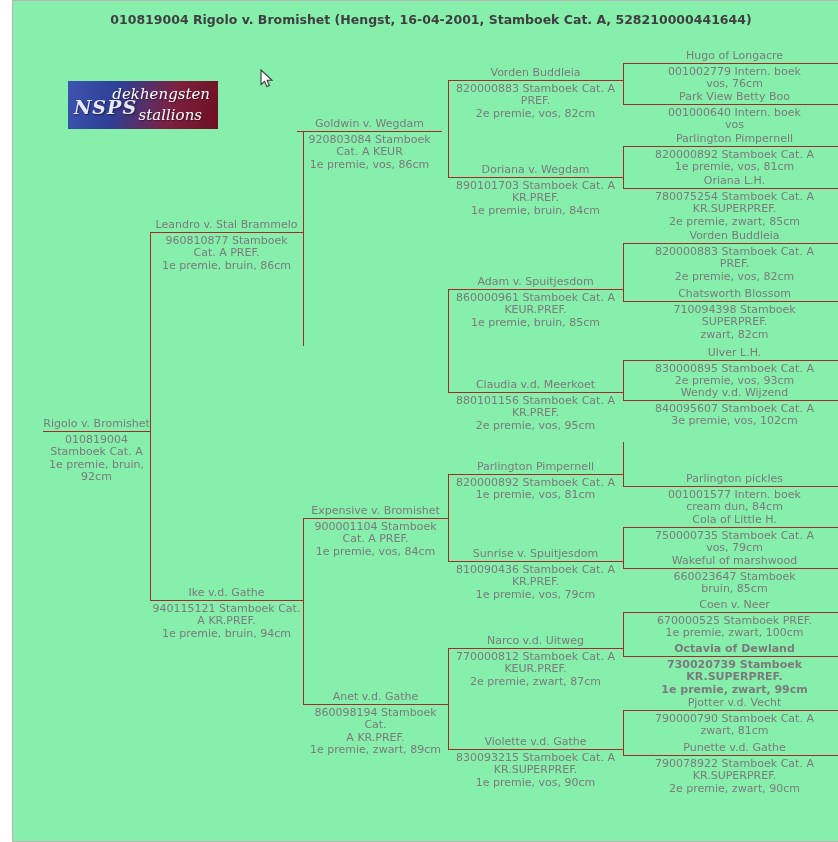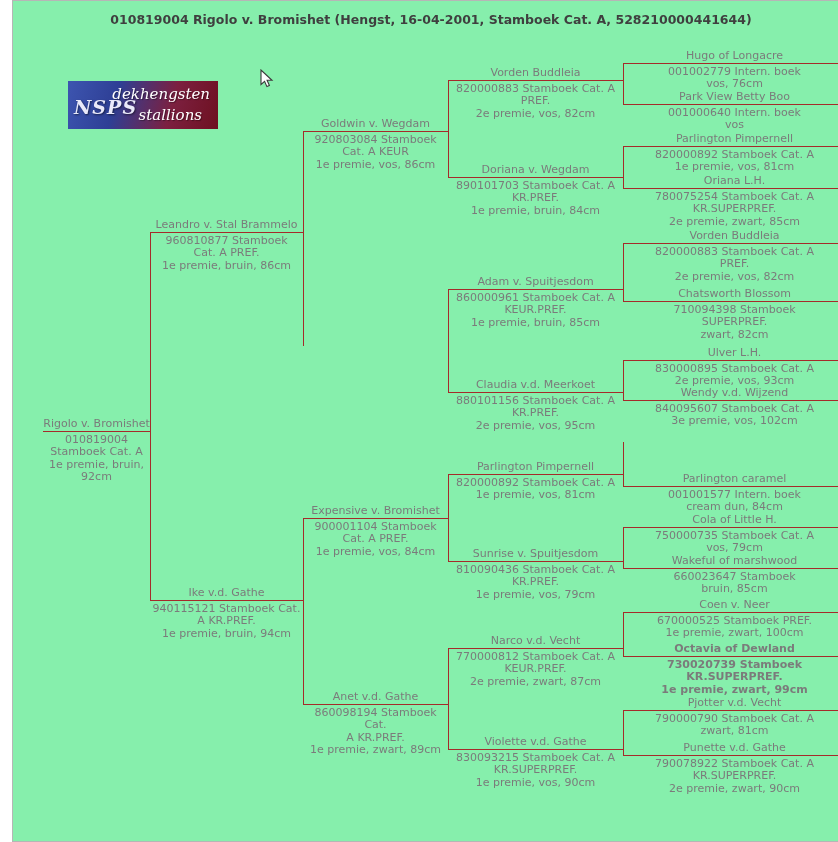--- a/index.html
+++ b/index.html
@@ -66,21 +66,21 @@
 Cat. A PREF.
 1e premie, bruin, 86cm</div>
       </div>
       <div class="node" style="left: 137px; top: 599px; width: 153px;">
         <div class="hname">Ike v.d. Gathe</div>
         <div class="hdetails">940115121 Stamboek Cat.
 A KR.PREF.
 1e premie, bruin, 94cm</div>
       </div>
       <div class="vline" style="left: 137px; top: 231px; height: 368px;"></div>
-      <div class="node" style="left: 290px; top: 130px; width: 145px;">
+      <div class="node" style="left: 284px; top: 130px; width: 145px;">
         <div class="hname">Goldwin v. Wegdam</div>
         <div class="hdetails">920803084 Stamboek
 Cat. A KEUR
 1e premie, vos, 86cm</div>
       </div>
       <div class="node" style="left: 290px; top: 517px; width: 145px;">
         <div class="hname">Expensive v. Bromishet</div>
         <div class="hdetails">900001104 Stamboek
 Cat. A PREF.
 1e premie, vos, 84cm</div>
@@ -122,21 +122,21 @@
         <div class="hdetails">820000892 Stamboek Cat. A
 1e premie, vos, 81cm</div>
       </div>
       <div class="node" style="left: 435px; top: 560px; width: 175px;">
         <div class="hname">Sunrise v. Spuitjesdom</div>
         <div class="hdetails">810090436 Stamboek Cat. A
 KR.PREF.
 1e premie, vos, 79cm</div>
       </div>
       <div class="node" style="left: 435px; top: 647px; width: 175px;">
-        <div class="hname">Narco v.d. Vecht</div>
+        <div class="hname">Narco v.d. Uitweg</div>
         <div class="hdetails">770000812 Stamboek Cat. A
 KEUR.PREF.
 2e premie, zwart, 87cm</div>
       </div>
       <div class="node" style="left: 435px; top: 748px; width: 175px;">
         <div class="hname">Violette v.d. Gathe</div>
         <div class="hdetails">830093215 Stamboek Cat. A
 KR.SUPERPREF.
 1e premie, vos, 90cm</div>
       </div>
@@ -181,21 +181,21 @@
         <div class="hname">Ulver L.H.</div>
         <div class="hdetails">830000895 Stamboek Cat. A
 2e premie, vos, 93cm</div>
       </div>
       <div class="node" style="left: 610px; top: 399px; width: 223px;">
         <div class="hname">Wendy v.d. Wijzend</div>
         <div class="hdetails">840095607 Stamboek Cat. A
 3e premie, vos, 102cm</div>
       </div>
       <div class="node" style="left: 610px; top: 485px; width: 223px;">
-        <div class="hname">Parlington caramel</div>
+        <div class="hname">Parlington pickles</div>
         <div class="hdetails">001001577 Intern. boek
 cream dun, 84cm</div>
       </div>
       <div class="node" style="left: 610px; top: 526px; width: 223px;">
         <div class="hname">Cola of Little H.</div>
         <div class="hdetails">750000735 Stamboek Cat. A
 vos, 79cm</div>
       </div>
       <div class="node" style="left: 610px; top: 567px; width: 223px;">
         <div class="hname">Wakeful of marshwood</div>

